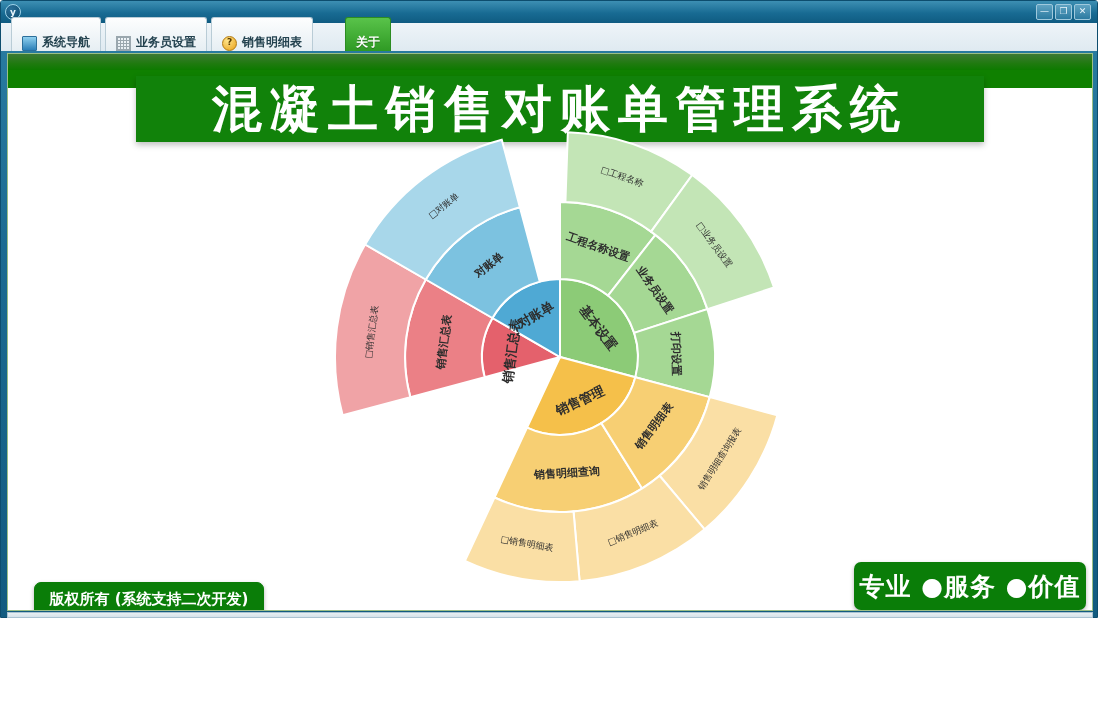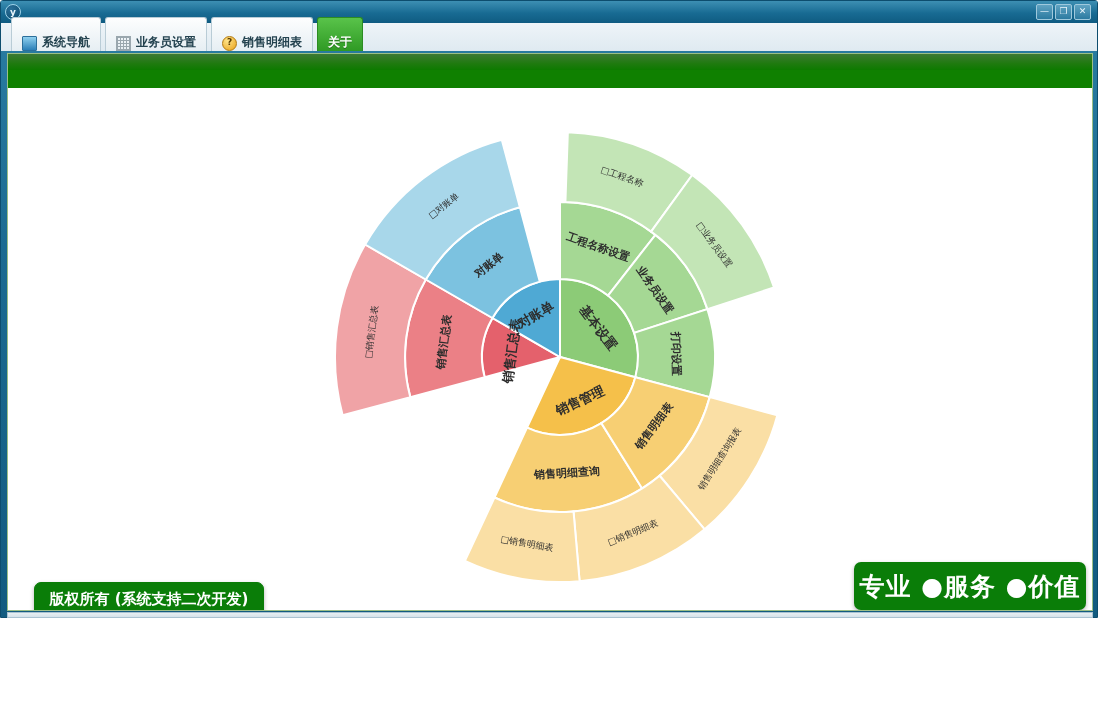--- a/index.html
+++ b/index.html
@@ -26,21 +26,21 @@
 
   
   .tabstrip{position:absolute;left:0;top:22px;width:100%;height:28px;
     background:linear-gradient(180deg,#eef4f8 0%,#dfeaf1 100%);
     display:flex;align-items:flex-end;box-sizing:border-box;padding-left:10px;}
   .tab{height:34px;display:flex;align-items:flex-end;gap:5px;padding:0 10px;
     font-size:12px;color:#23424f;box-sizing:border-box;
     border:1px solid #b9ccd6;border-bottom:none;border-radius:3px 3px 0 0;margin-right:4px;
     background:linear-gradient(180deg,#fdfefe 0%,#e6eef3 100%);white-space:nowrap;font-weight:bold;}
   .tab.active{background:linear-gradient(180deg,#59c34a 0%,#2f9a24 100%);
-    color:#ffffff;border-color:#2c8c22;text-shadow:0 1px 0 rgba(0,0,0,.3);}
+    color:#ffffff;border-color:#2c8c22;text-shadow:0 1px 0 rgba(0,0,0,.3);margin-left:28px;}
   .ic{width:13px;height:13px;flex:0 0 auto;display:inline-block;}
   .ic-nav{background:linear-gradient(180deg,#8fd0ef 0%,#2b7fb8 100%);border:1px solid #2b6f9b;border-radius:1px;}
   .ic-grid{background-image:linear-gradient(#9aa7ae 1px,transparent 1px),linear-gradient(90deg,#9aa7ae 1px,transparent 1px);
     background-size:3px 3px;border:1px solid #9aa7ae;}
   .ic-help{border-radius:50%;background:radial-gradient(circle at 35% 30%,#ffe58a,#e8a018);
     border:1px solid #b37a10;color:#5a3b00;font-size:9px;font-weight:bold;line-height:11px;text-align:center;}
 
   
   .client{position:absolute;left:6px;top:52px;width:1086px;height:558px;
     background:#ffffff;border:1px solid #9bbf86;box-sizing:border-box;overflow:hidden;}
@@ -103,20 +103,23 @@
     </div>
     <div class="tab active">
       <span>关于</span>
     </div>
   </div>
 
   <div class="client">
     <div class="topband"></div>
     <div class="topband2"></div>
 
+    <div class="banner">
+      <span>混凝土销售对账单管理系统</span>
+    </div>
 
     <div class="sun">
       <svg width="1086" height="558" viewBox="0 0 1086 558">
         <g id="sb-paths">
             <path d="M552,225 A78,78 0 0,1 627.3422144505473,323.1878855179966 L552,303 A0,0 0 0,0 552,303 Z" fill="#8ccb77" stroke="#ffffff" stroke-width="2"></path>
             <path d="M552,148 A155,155 0 0,1 647.427528675477,180.8583331909581 L600.0215950754014,241.53516121867568 A78,78 0 0,0 552,225 Z" fill="#a5d894" stroke="#ffffff" stroke-width="2"></path>
             <path d="M647.427528675477,180.8583331909581 A155,155 0 0,1 699.4137600257488,255.10236587188314 L626.1824082710219,278.8966744387541 A78,78 0 0,0 600.0215950754014,241.53516121867568 Z" fill="#a5d894" stroke="#ffffff" stroke-width="2"></path>
             <path d="M699.4137600257488,255.10236587188314 A155,155 0 0,1 701.7185030748055,343.1169519908907 L627.3422144505473,323.1878855179966 A78,78 0 0,0 626.1824082710219,278.8966744387541 Z" fill="#a5d894" stroke="#ffffff" stroke-width="2"></path>
             <path d="M559.8523867580627,78.13706392070344 A225,225 0 0,1 684.2516817658064,120.97117626563681 L643.1067141053334,177.60236587188314 A155,155 0 0,0 557.4094219888876,148.09442181204017 Z" fill="#c3e5b6" stroke="#ffffff" stroke-width="2"></path>
             <path d="M684.2516817658064,120.97117626563681 A225,225 0 0,1 765.9877161664095,233.47117626563684 L699.4137600257488,255.10236587188314 A155,155 0 0,0 643.1067141053334,177.60236587188314 Z" fill="#c3e5b6" stroke="#ffffff" stroke-width="2"></path>

